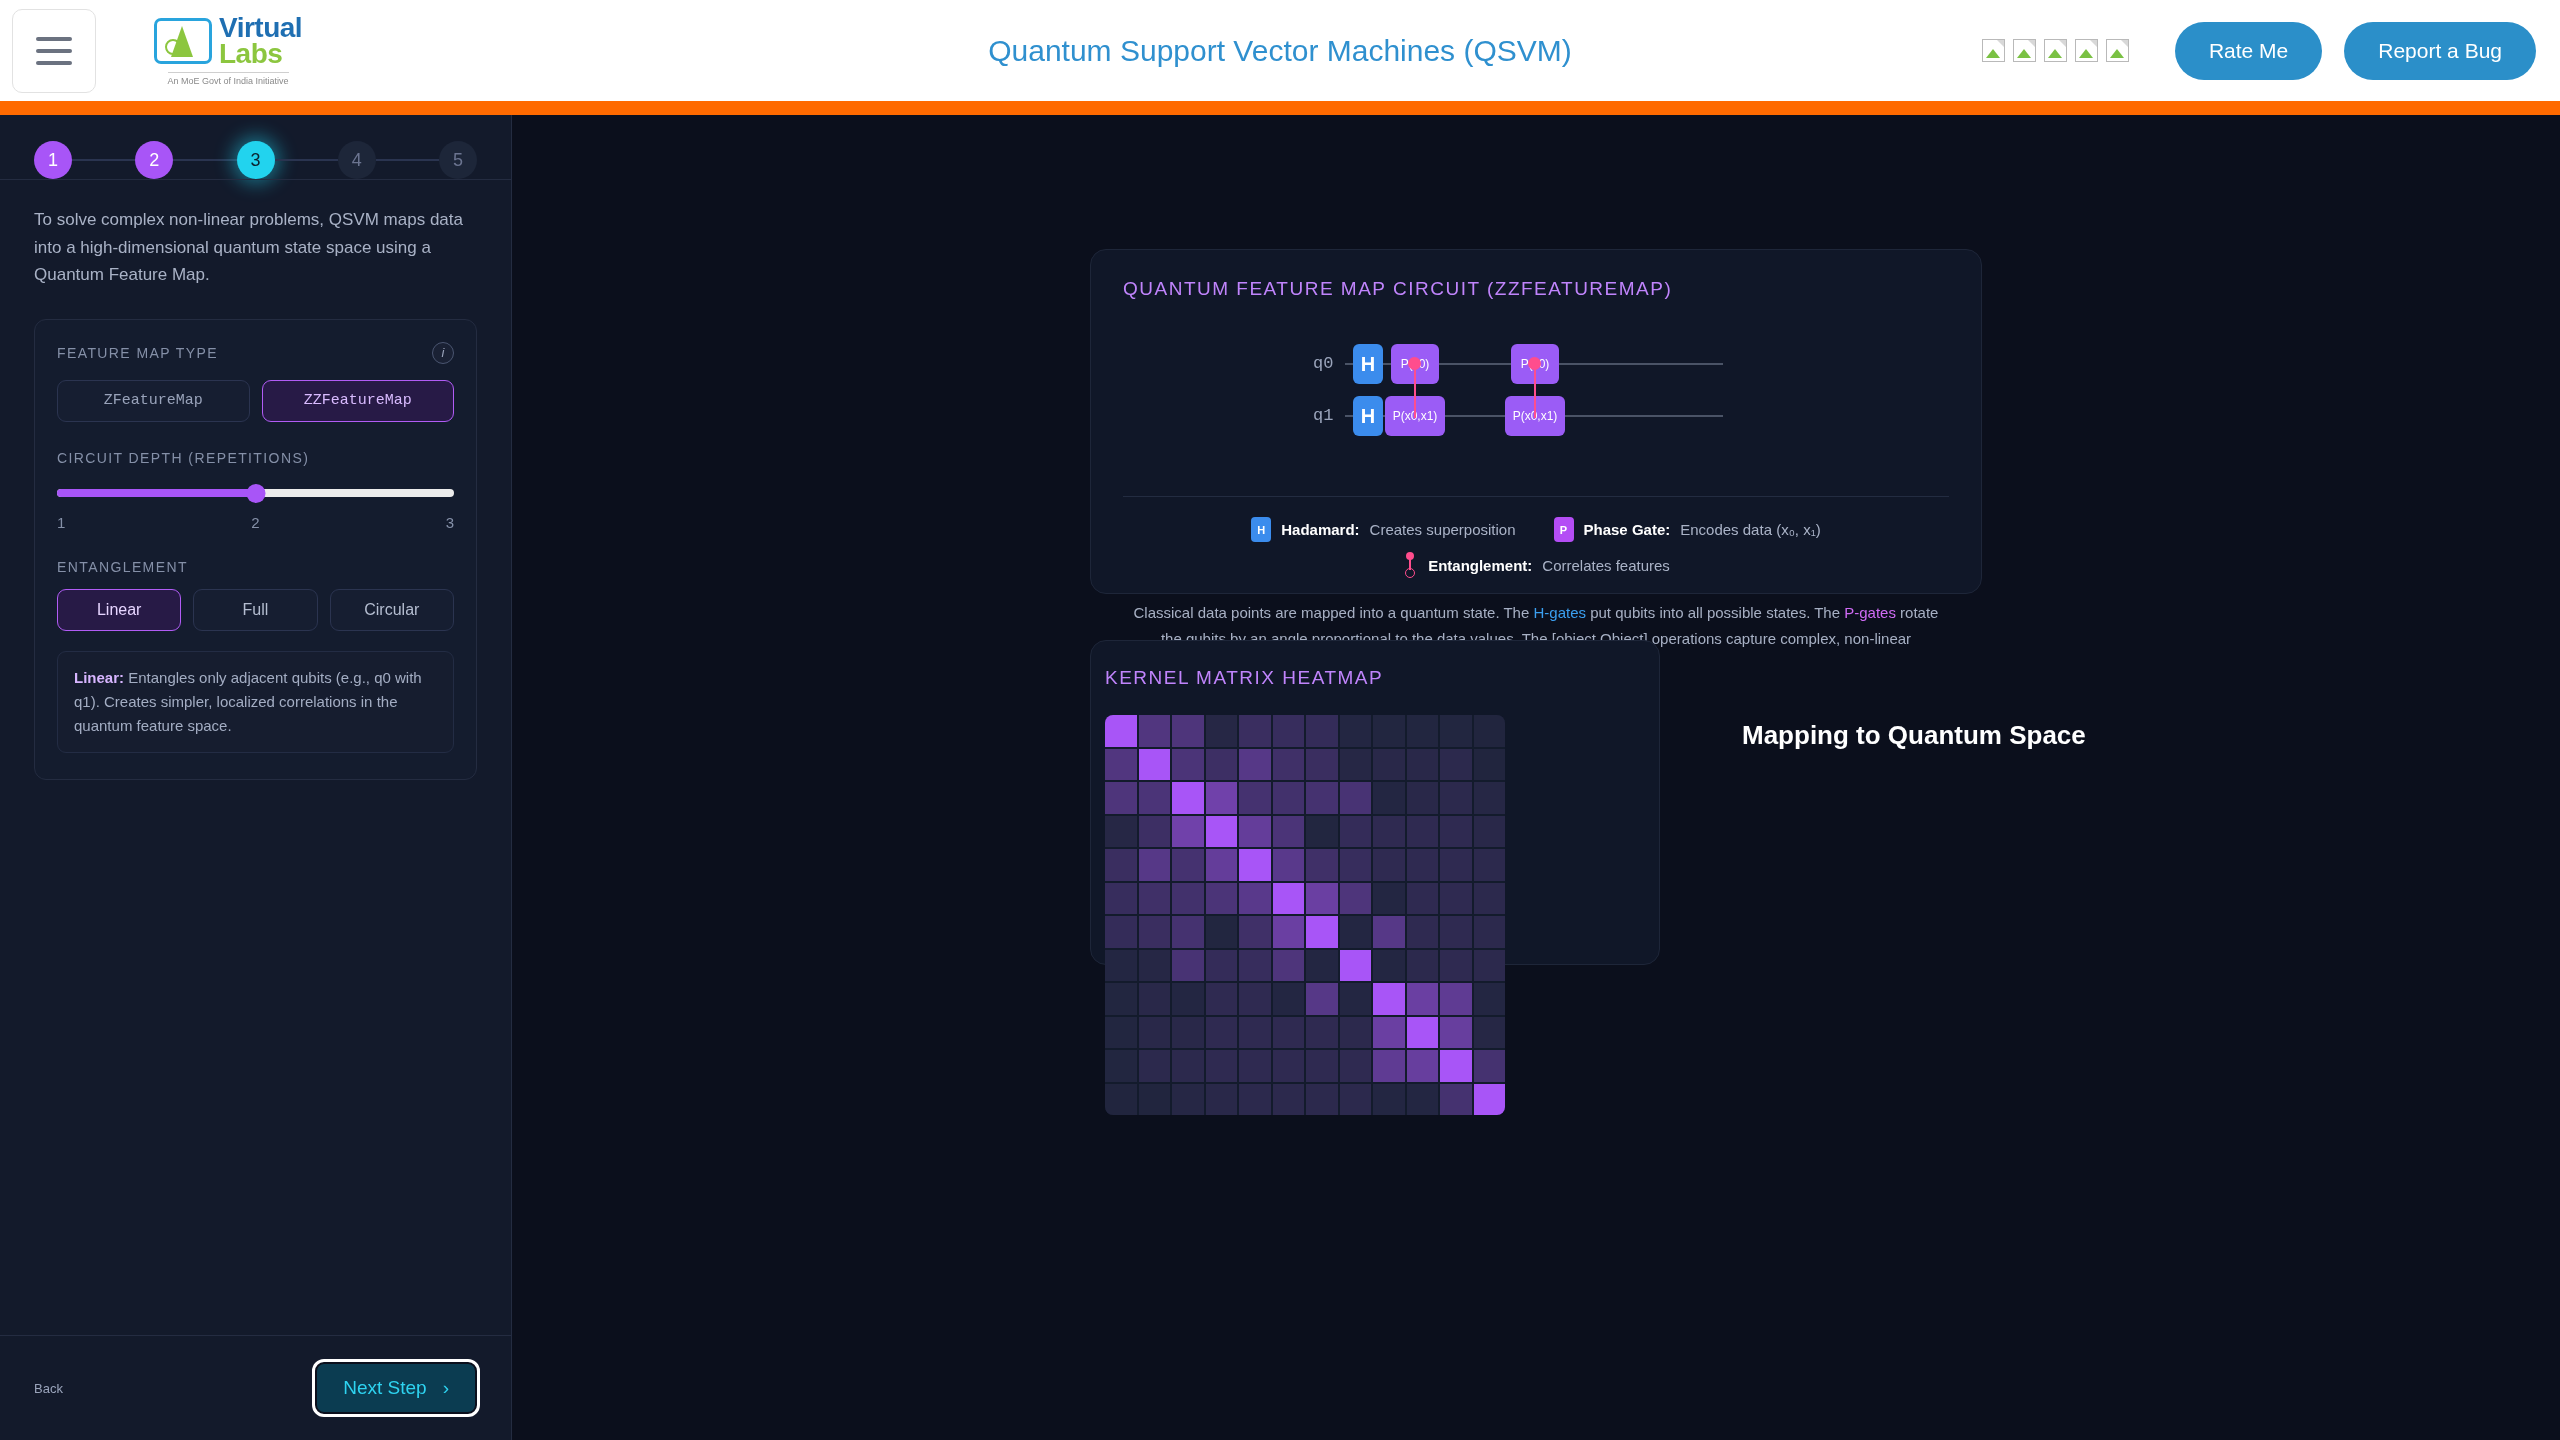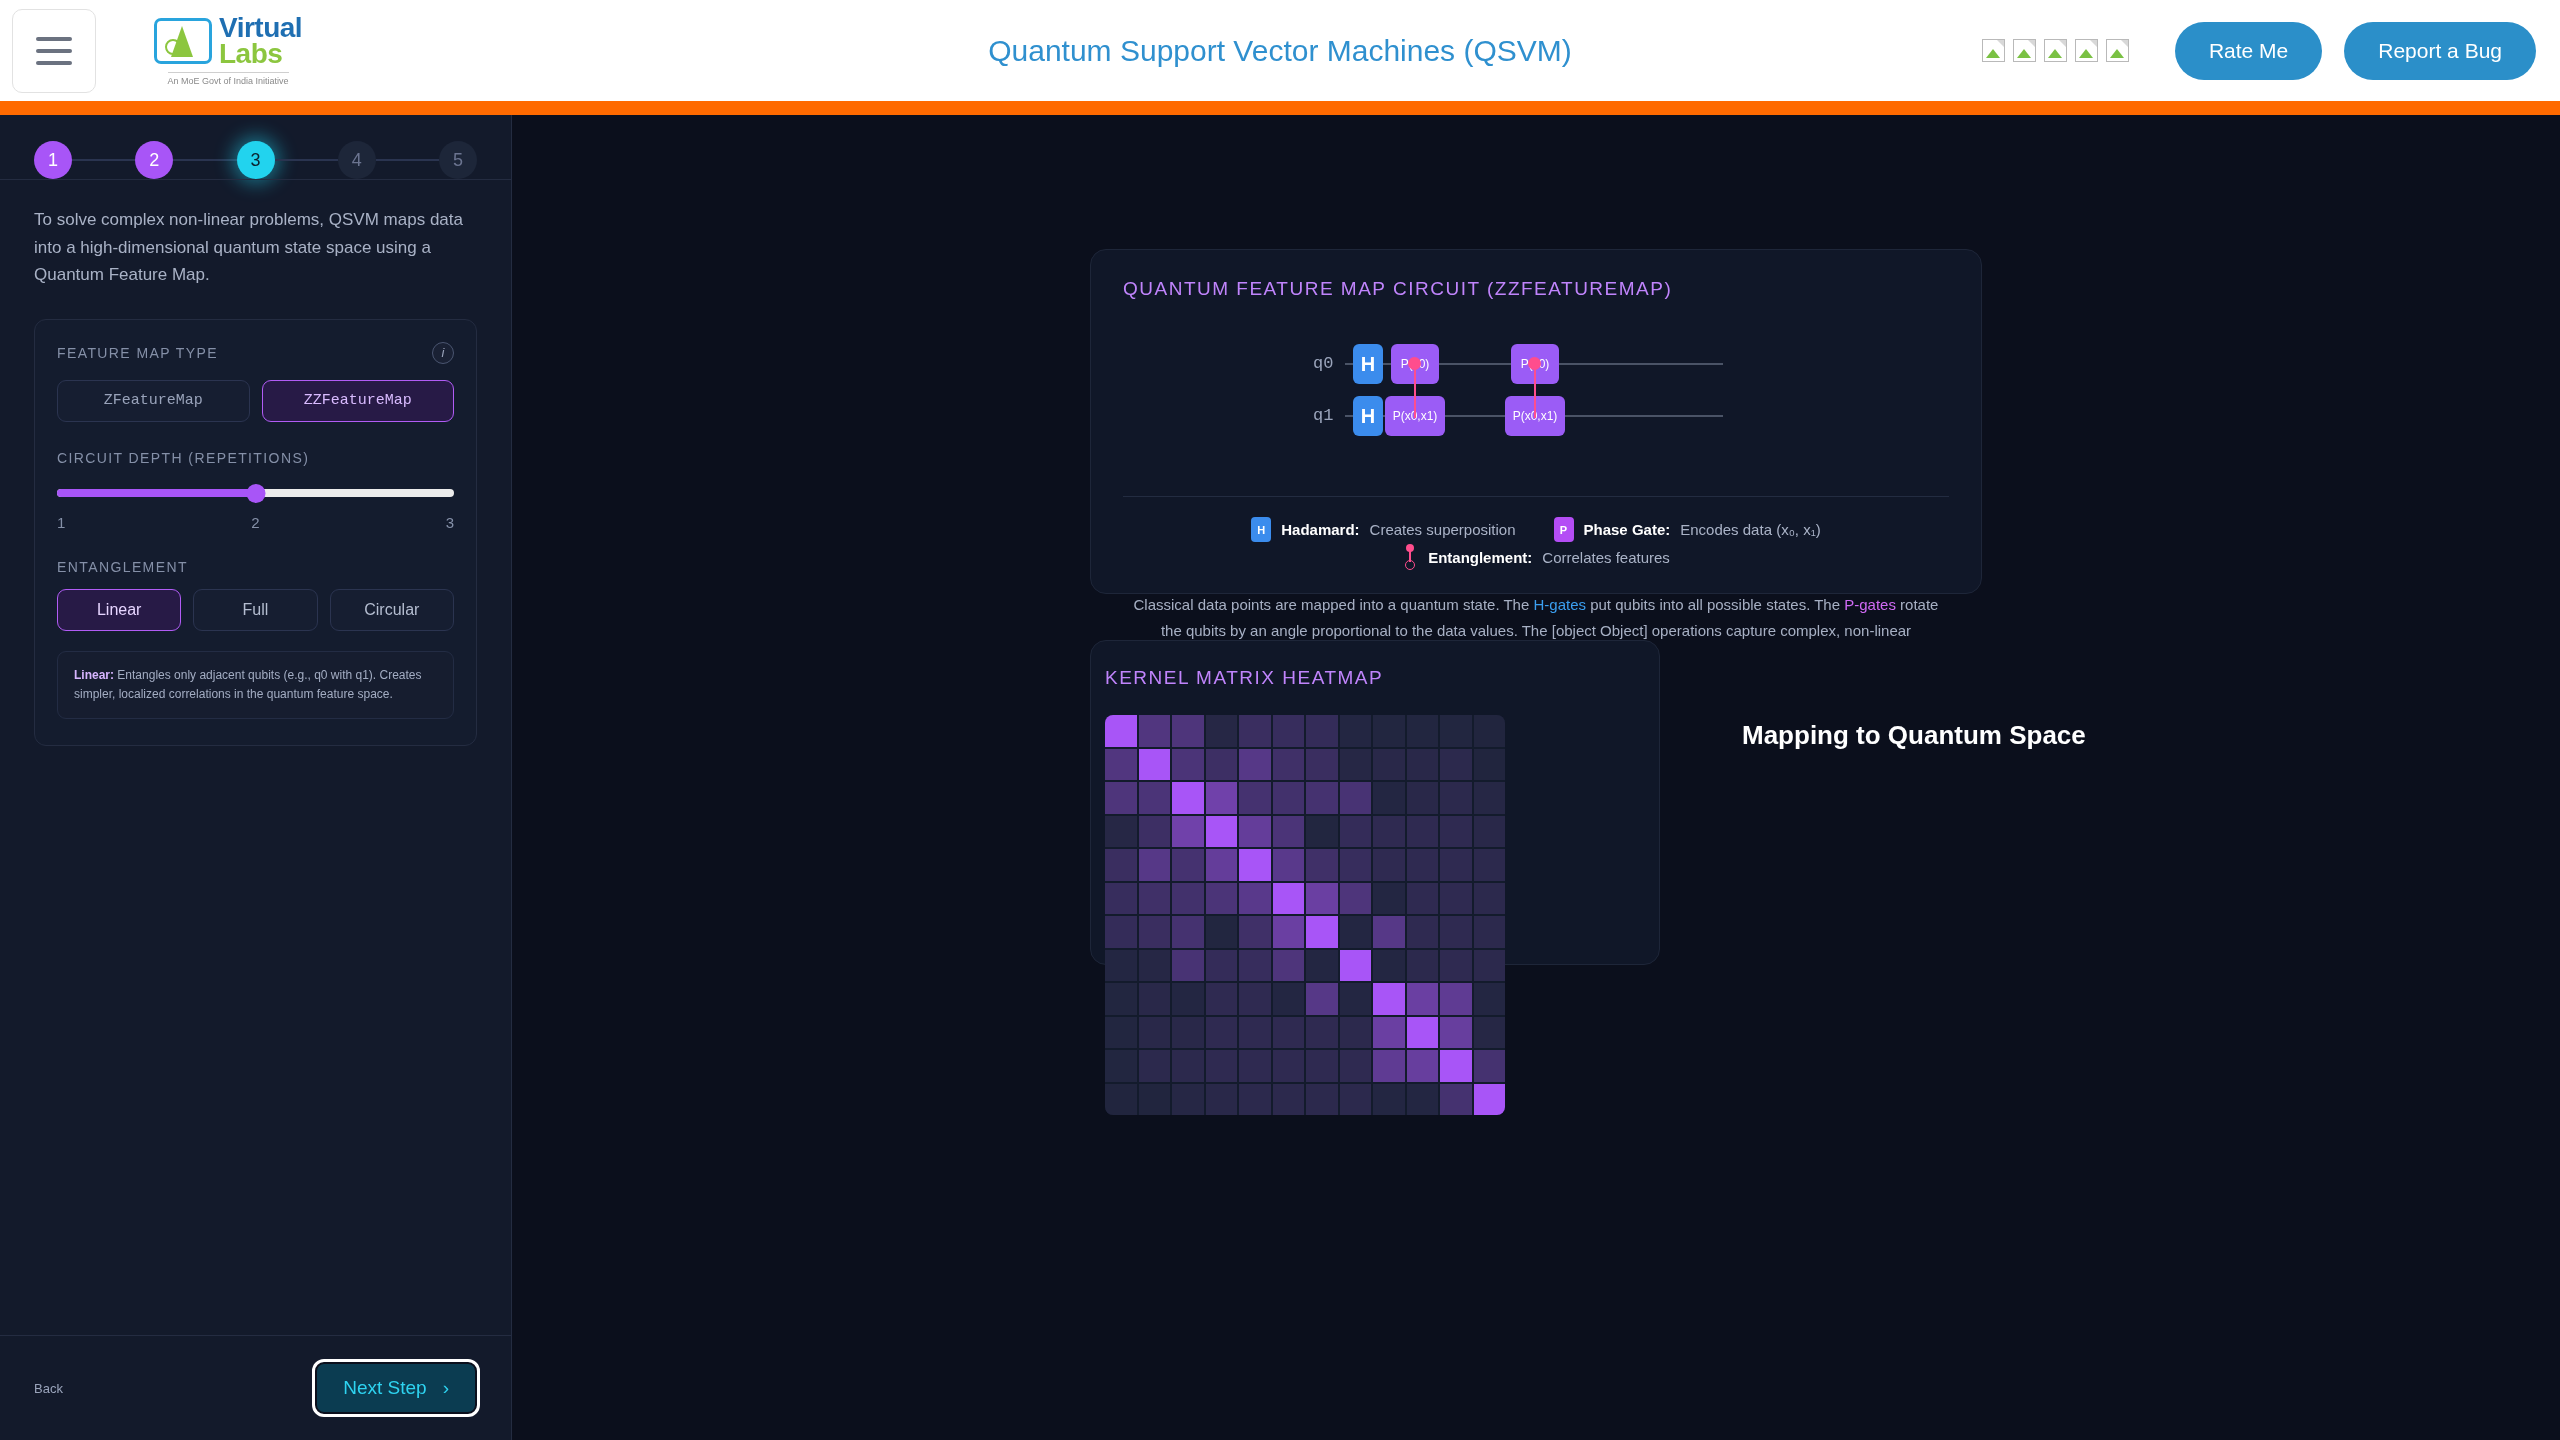--- a/index.html
+++ b/index.html
@@ -132,21 +132,21 @@
   .ent-row { display: flex; gap: 12px; margin-top: 14px; }
   .ent {
     flex: 1; height: 42px; border-radius: 9px; border: 1px solid #2b3450;
     background: #161e31; color: #b4bdd0; font-size: 16px; cursor: pointer;
     display: flex; align-items: center; justify-content: center;
   }
   .ent.sel { border-color: #b15cf5; background: #271a46; color: #e6d5ff; }
 
   .ent-note {
     margin-top: 20px; border: 1px solid #232c44; border-radius: 9px;
-    background: #161d2f; padding: 14px 16px; font-size: 12px;
+    background: #161d2f; padding: 14px 16px; font-size: 15px;
     line-height: 1.6; color: #a3adc3;
   }
   .ent-note b { color: #d7b5ff; }
 
   .sb-footer {
     margin-top: auto; border-top: 1px solid #242c41;
     padding: 26px 34px; display: flex; align-items: center; justify-content: space-between;
   }
   .back-btn { background: none; border: none; color: #9aa4bb; font-size: 13px; cursor: pointer; font-family: "Liberation Sans", sans-serif; }
   .next-btn {
@@ -183,21 +183,21 @@
   .legend-row { display: flex; justify-content: center; gap: 38px; margin-top: 20px; font-size: 15px; color: #aab3c7; }
   .legend-item { display: flex; align-items: center; gap: 10px; }
   .legend-item b { color: #fff; }
   .chip { width: 20px; height: 25px; border-radius: 4px; display: flex; align-items: center; justify-content: center; font-size: 11px; color: #fff; font-weight: 700; }
   .chip.h { background: #3b8ced; }
   .chip.p { background: #b44df5; }
   .ent-glyph { position: relative; width: 16px; height: 26px; }
   .ent-glyph .d { position: absolute; top: 0; left: 4px; width: 8px; height: 8px; border-radius: 50%; background: #ff4d8d; }
   .ent-glyph .l { position: absolute; top: 7px; left: 7px; width: 2px; height: 11px; background: #ff4d8d; }
   .ent-glyph .x { position: absolute; bottom: 0; left: 3px; width: 10px; height: 10px; border: 1.5px solid #ff4d8d; border-radius: 50%; }
-  .legend-row.second { margin-top: 2px; }
+  .legend-row.second { margin-top: 10px; }
 
   .explain { margin-top: 22px; text-align: center; font-size: 15px; line-height: 1.7; color: #a7b0c4; }
   .explain .hg { color: #3b9ff0; }
   .explain .pg { color: #d06bf5; }
 
   #heatmap-card { left: 578px; top: 525px; width: 570px; height: 325px; padding: 26px 14px; }
   .heatgrid {
     margin-top: 26px; width: 400px; height: 400px; border-radius: 8px; overflow: hidden;
     display: grid; grid-template-columns: repeat(12, 1fr); grid-template-rows: repeat(12, 1fr);
     gap: 2px; background: #131b2c;

